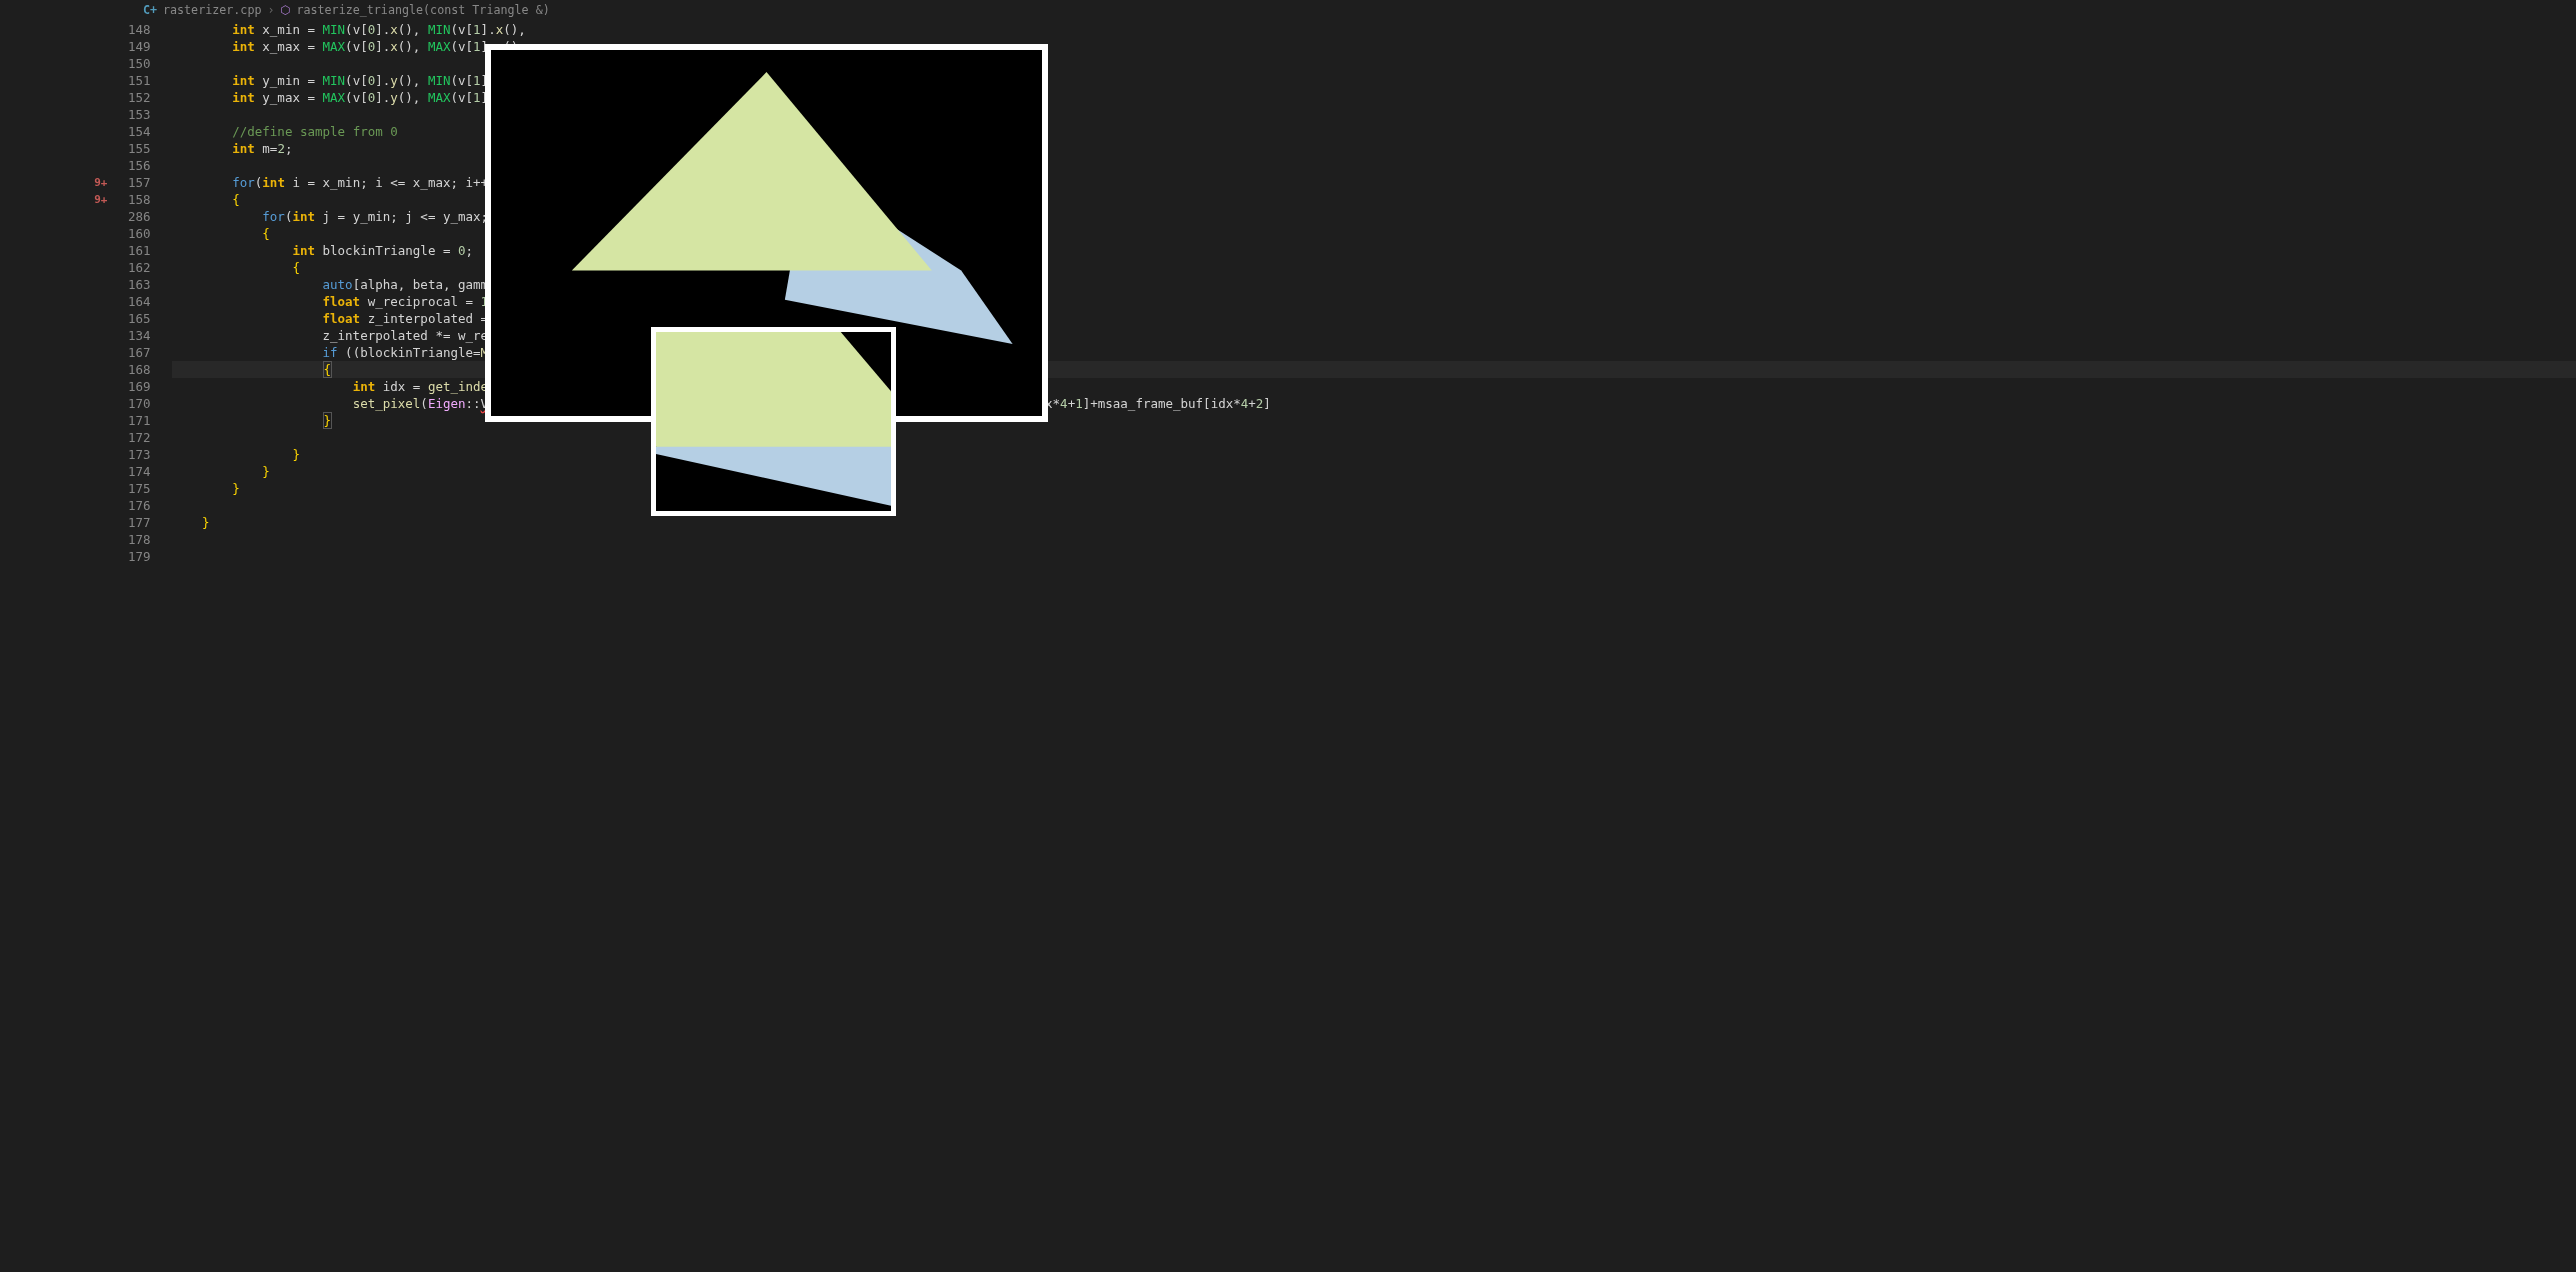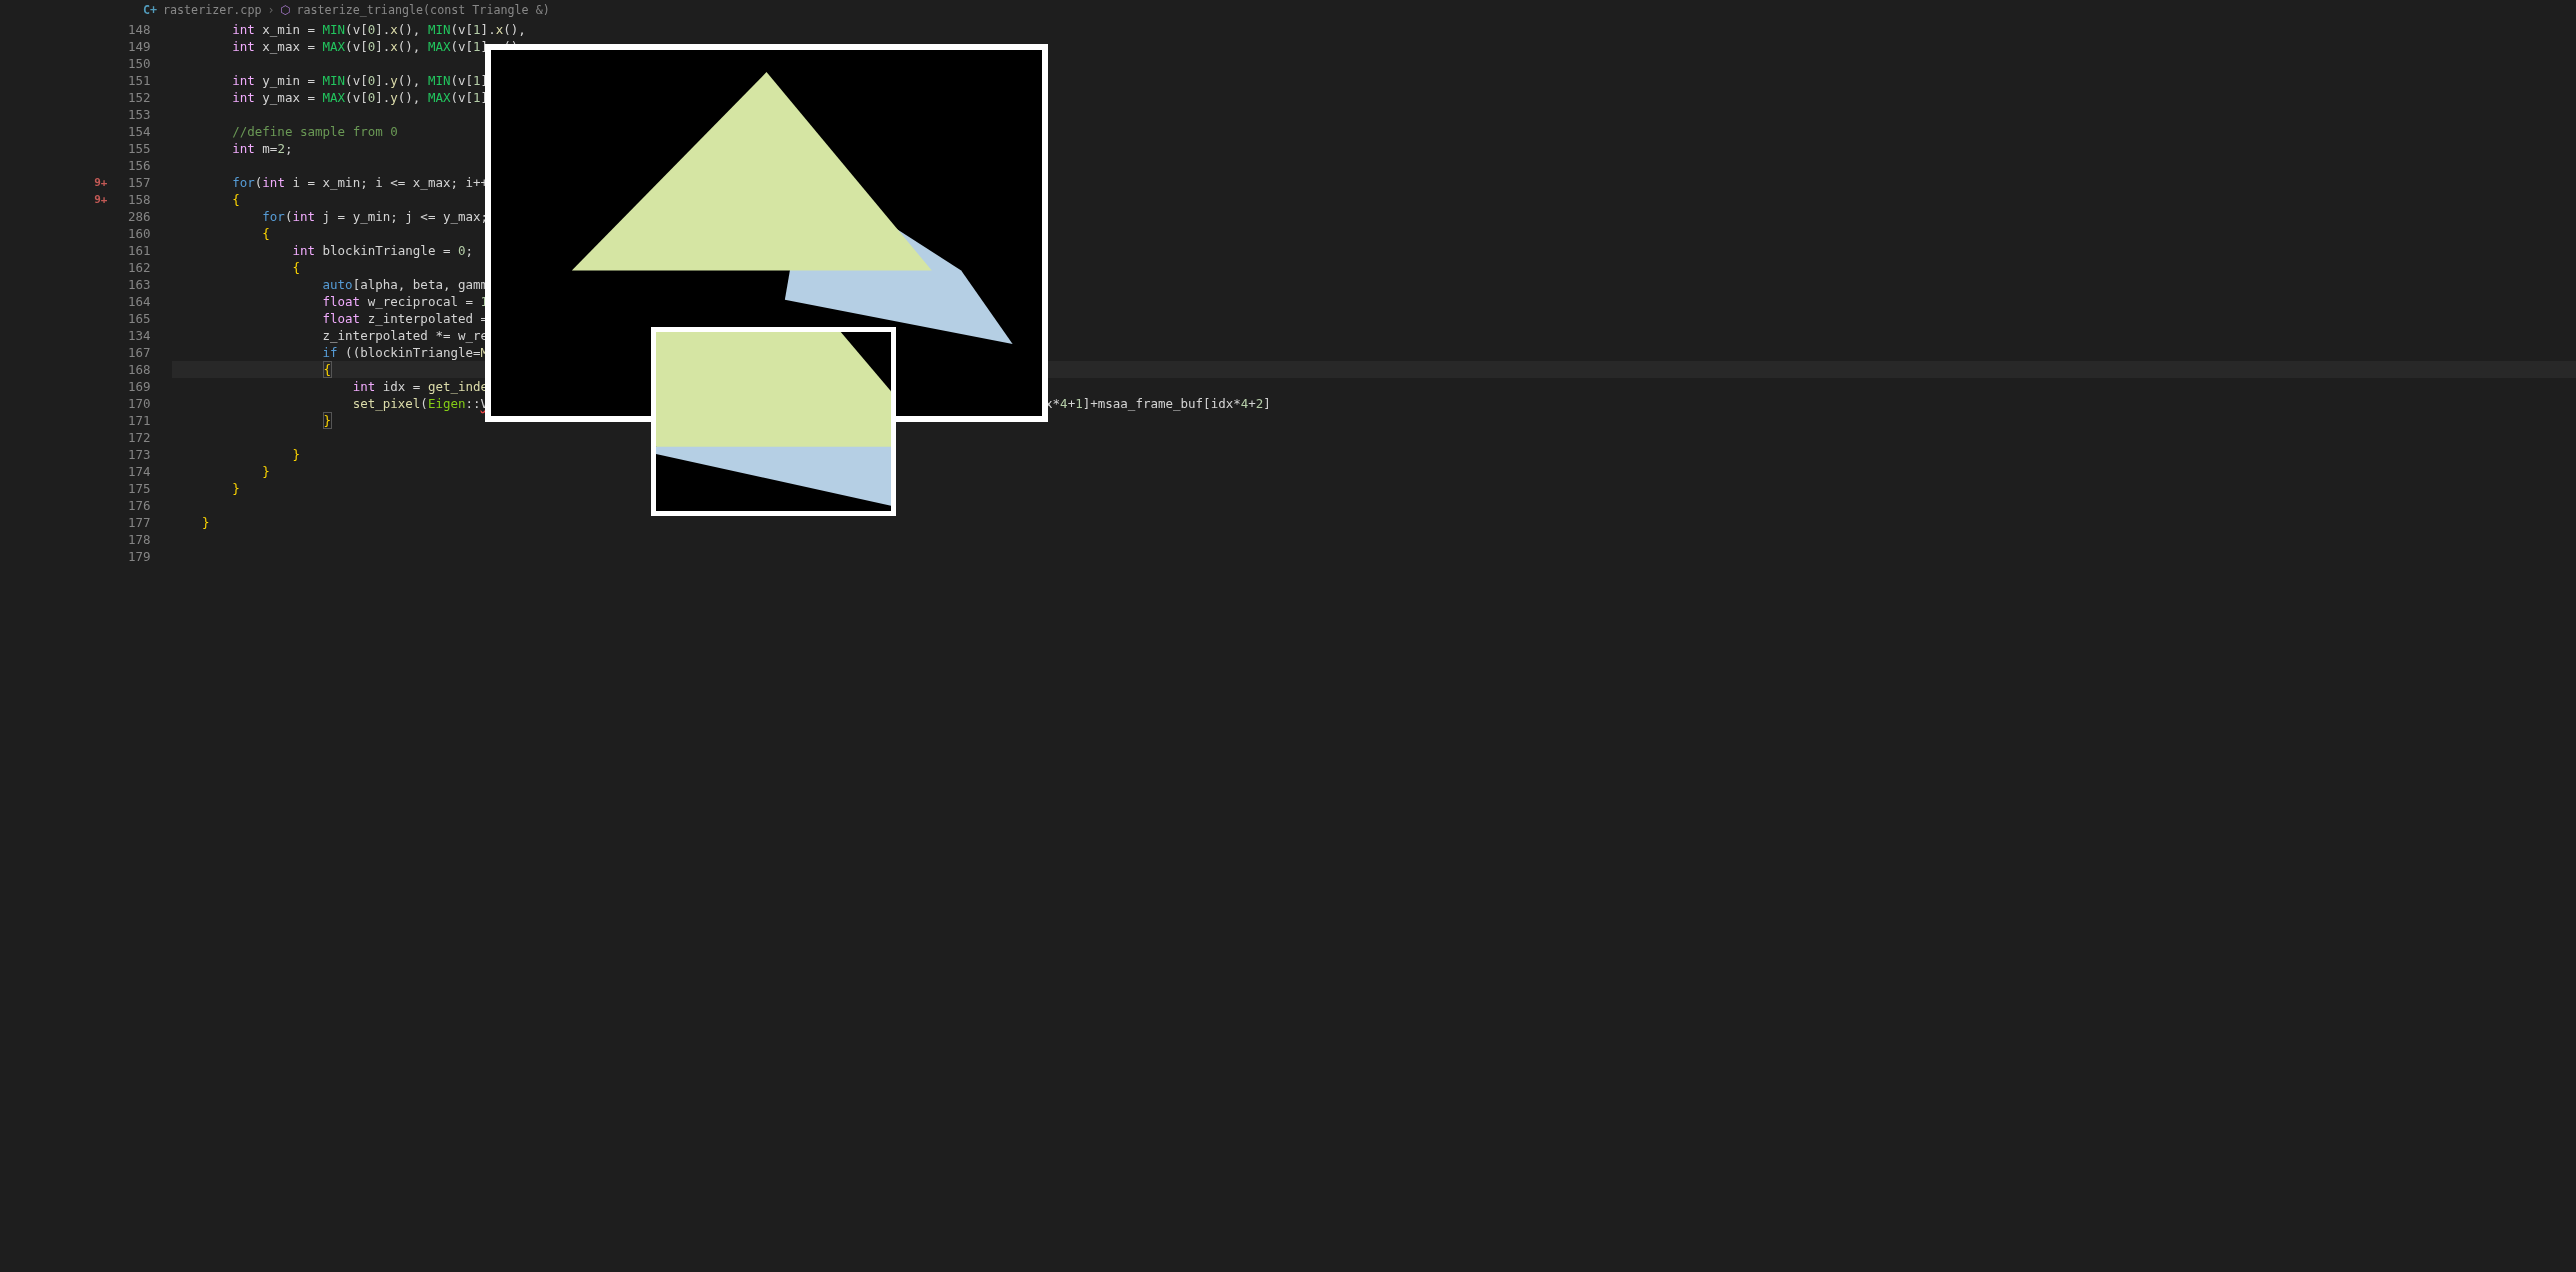--- a/index.html
+++ b/index.html
@@ -96,27 +96,27 @@
       height: 17px;
       line-height: 17px;
       white-space: pre;
       font-size: 12.5px;
       position: relative;
     }
     .code-line.current {
       background: #282828;
     }
     .tk-kw { color: #569cd6; }
-    .tk-type { color: #f0abfc; }
+    .tk-type { color: #eab308; font-weight: bold; }
     .tk-fn { color: #dcdcaa; }
     .tk-macro { color: #22c55e; }
     .tk-num { color: #b5cea8; }
     .tk-brace { color: #ffd700; }
     .tk-comment { color: #6a9955; }
-    .tk-ns { color: #84cc16; text-align: center; }
+    .tk-ns { color: #f0abfc; text-align: center; }
     .tk-err { color: #d4d4d4; text-decoration: underline wavy #f44747; }
 
     
     .overlay-big {
       position: absolute;
       left: 485px;
       top: 23.5px;
       width: 563px;
       height: 378px;
       background: #000;

